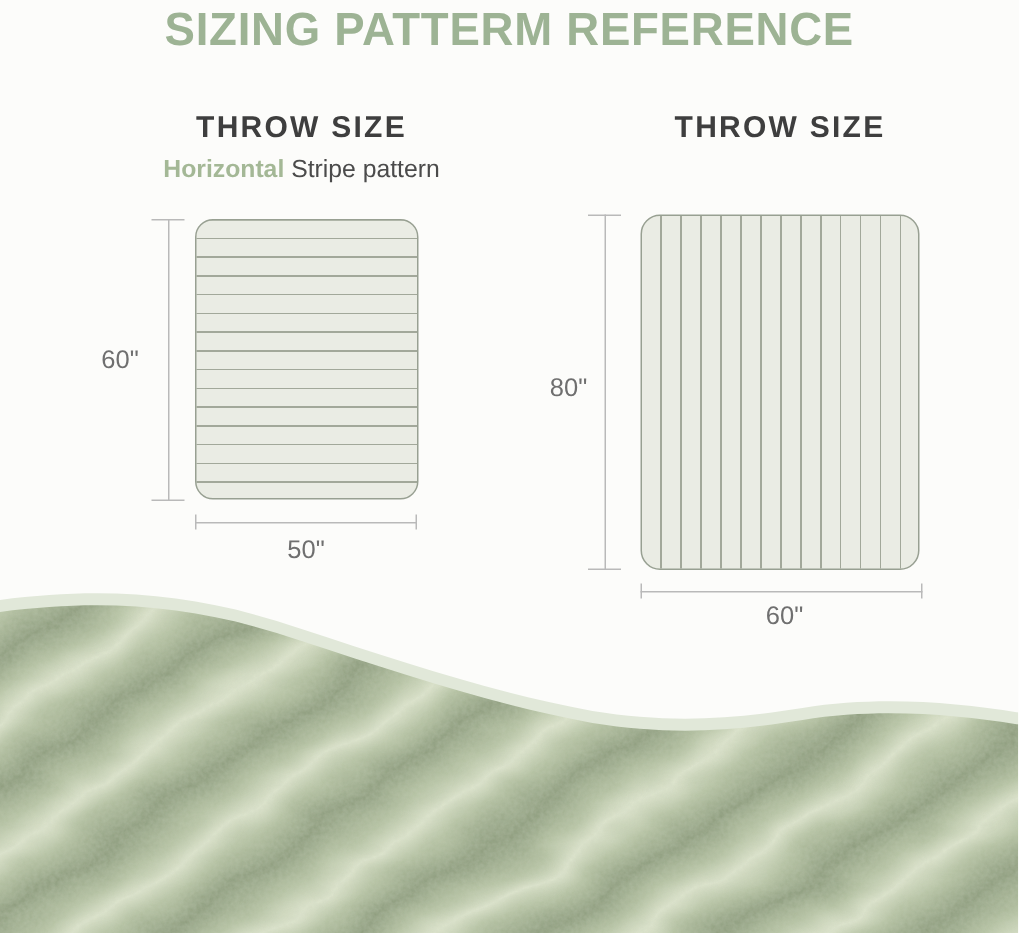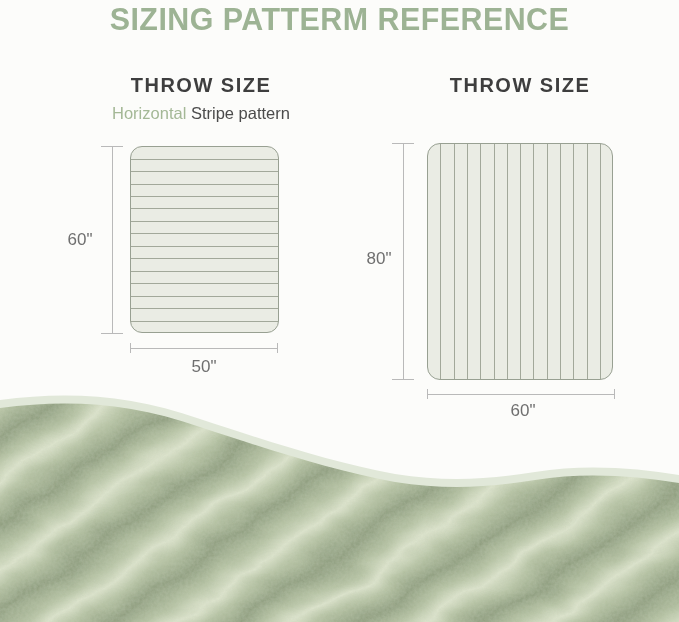--- a/index.html
+++ b/index.html
@@ -36,21 +36,21 @@
     letter-spacing: 1.5px;
     color: #3e3e3e;
   }
   .size-subtitle {
     margin-top: 7px;
     font-size: 16.5px;
     color: #4b4b4b;
   }
   .size-subtitle .accent {
     color: #a4b896;
-    font-weight: 400;
+    font-weight: 700;
   }
 
   .swatch {
     position: absolute;
     background-color: #eaece4;
     border: 1px solid #98a092;
   }
   .swatch.throw {
     left: 130px; top: 146px;
     width: 149px; height: 187px;

